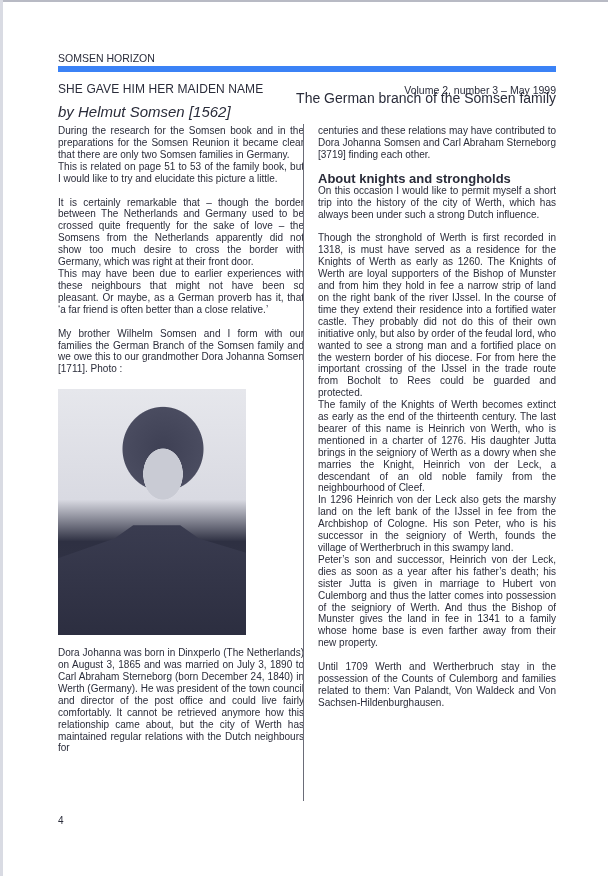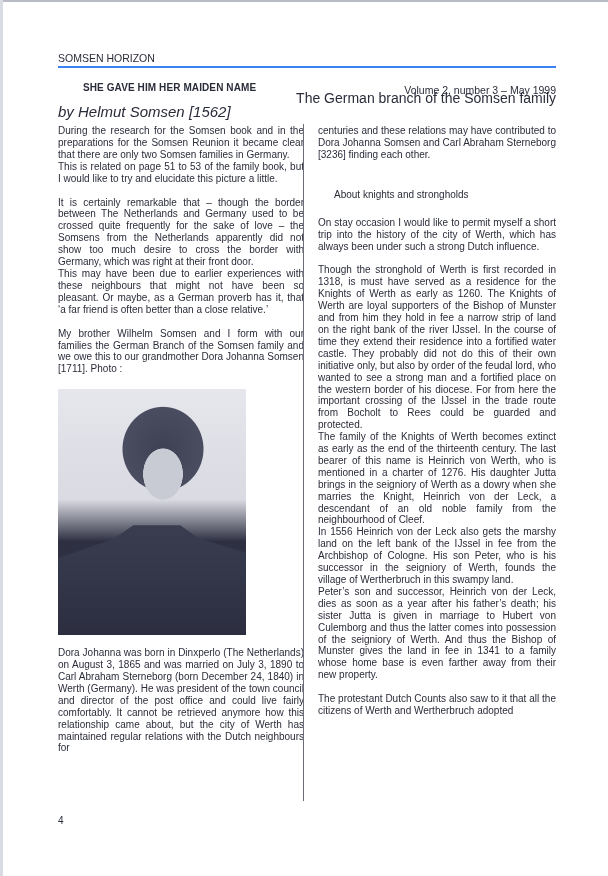--- a/index.html
+++ b/index.html
@@ -5,33 +5,33 @@
   html, body { margin:0; padding:0; }
   body {
     width:608px; height:876px; position:relative; overflow:hidden;
     background:#ffffff;
     font-family:"Liberation Sans", sans-serif;
     color:#2a2c3a;
   }
   .left-edge { position:absolute; left:0; top:0; width:3px; height:876px; background:#d9dbe3; }
   .top-edge { position:absolute; left:0; top:0; width:608px; height:2px; background:#b8bac4; }
   .hdr { position:absolute; top:50px; left:58px; width:498px; height:16px;
-         border-bottom:2px solid #3b82f6; font-size:10.5px; }
+         border-bottom:6px solid #3b82f6; font-size:10.5px; }
   .hdr .l { position:absolute; left:0; top:2px; }
   .hdr .r { position:absolute; right:0; top:2px;margin-top:32px; }
-  .title { position:absolute; left:58px; top:82px; font-size:10px; font-weight:bold; letter-spacing:0.1px;margin-left:25px; }
+  .title { position:absolute; left:58px; top:82px; font-size:12px; font-weight:normal; letter-spacing:0.1px; }
   .subtitle { position:absolute; right:52px; top:90px; font-size:14px; }
   .byline { position:absolute; left:58px; top:103px; font-size:15px; font-style:italic; }
   .col { position:absolute; font-size:10px; line-height:11.9px; text-align:justify; }
   .col-left { left:58px; top:125px; width:246px; }
   .col-right { left:318px; top:125px; width:238px; }
   .divider { position:absolute; left:303px; top:124px; width:1px; height:677px; background:#6a6c78; }
   p { margin:0; }
   .gap { height:12px; }
-  h3 { margin:16px; font-size:10px; font-weight:normal; line-height:12px; }
+  h3 { margin:0; font-size:13px; font-weight:bold; line-height:12px; }
   .photo { width:188px; height:246px; margin:14px 0 12px 0;
            background:
              radial-gradient(ellipse 28px 36px at 105px 85px, #c9cbd4 0%, #c9cbd4 70%, transparent 72%),
              radial-gradient(ellipse 50px 52px at 105px 60px, #3e4054 0%, #4a4c60 80%, transparent 82%),
              linear-gradient(180deg, #e6e7ec 0%, #d9dae2 45%, #2e3042 62%, #34364a 100%);
            position:relative; }
   .photo .body { position:absolute; left:0; bottom:0; width:188px; height:110px;
            background:linear-gradient(180deg,#3a3c50,#2c2e40);
            clip-path:polygon(0 30%,30% 12%,40% 0,65% 0,75% 12%,100% 25%,100% 100%,0 100%); }
   .page-num { position:absolute; left:58px; top:815px; font-size:10px; }
@@ -61,26 +61,26 @@
   <p>My brother Wilhelm Somsen and I form with our families the German Branch of the Somsen family and we owe this to our grandmother Dora Johanna Somsen [1711]. Photo :</p>
   <div class="photo" title="Portrait photograph of Dora Johanna Somsen">
     <div class="body"></div>
   </div>
   <p>Dora Johanna was born in Dinxperlo (The Netherlands) on August 3, 1865 and was married on July 3, 1890 to Carl Abraham Sterneborg (born December 24, 1840) in Werth (Germany). He was president of the town council and director of the post office and could live fairly comfortably. It cannot be retrieved anymore how this relationship came about, but the city of Werth has maintained regular relations with the Dutch neighbours for</p>
 </div>
 
 <div class="divider"></div>
 
 <div class="col col-right">
-  <p>centuries and these relations may have contributed to Dora Johanna Somsen and Carl Abraham Sterneborg [3236] finding each other.</p>
+  <p>centuries and these relations may have contributed to Dora Johanna Somsen and Carl Abraham Sterneborg [3719] finding each other.</p>
   <div class="gap"></div>
   <h3>About knights and strongholds</h3>
-  <p>On stay occasion I would like to permit myself a short trip into the history of the city of Werth, which has always been under such a strong Dutch influence.</p>
+  <p>On this occasion I would like to permit myself a short trip into the history of the city of Werth, which has always been under such a strong Dutch influence.</p>
   <div class="gap"></div>
   <p>Though the stronghold of Werth is first recorded in 1318, is must have served as a residence for the Knights of Werth as early as 1260. The Knights of Werth are loyal supporters of the Bishop of Munster and from him they hold in fee a narrow strip of land on the right bank of the river IJssel. In the course of time they extend their residence into a fortified water castle. They probably did not do this of their own initiative only, but also by order of the feudal lord, who wanted to see a strong man and a fortified place on the western border of his diocese.  For from here the important crossing of the IJssel in the trade route from Bocholt to Rees could be guarded and protected.</p>
   <p>The family of the Knights of Werth becomes extinct as early as the end of the thirteenth century. The last bearer of this name is Heinrich von Werth, who is mentioned in a charter of 1276. His daughter Jutta brings in the seigniory of Werth as a dowry  when she marries the Knight, Heinrich von der Leck, a descendant of an old noble family from the neighbourhood of Cleef.</p>
-  <p>In 1556 Heinrich von der Leck  also gets the marshy land on the left bank of the IJssel in fee from the Archbishop of Cologne. His son Peter, who is his successor in the seigniory of Werth, founds the village of Wertherbruch in this swampy land.</p>
+  <p>In 1296 Heinrich von der Leck  also gets the marshy land on the left bank of the IJssel in fee from the Archbishop of Cologne. His son Peter, who is his successor in the seigniory of Werth, founds the village of Wertherbruch in this swampy land.</p>
   <p>Peter’s son and successor, Heinrich von der Leck, dies as soon as a year after his father’s death; his sister Jutta is given in marriage to Hubert von Culemborg and thus the latter comes into possession of the seigniory of Werth. And thus the Bishop of Munster gives the land in fee in 1341 to a family whose home base is even farther away from their new property.</p>
   <div class="gap"></div>
-  <p>The protestant Dutch Counts also saw to it that all the citizens of Werth and Wertherbruch adopted</p>
+  <p>Until 1709 Werth and Wertherbruch stay in the possession of  the Counts of Culemborg and families related to them: Van Palandt, Von Waldeck and Von Sachsen-Hildenburghausen.</p>
 </div>
 
 <div class="page-num">4</div>
 
 </body></html>

